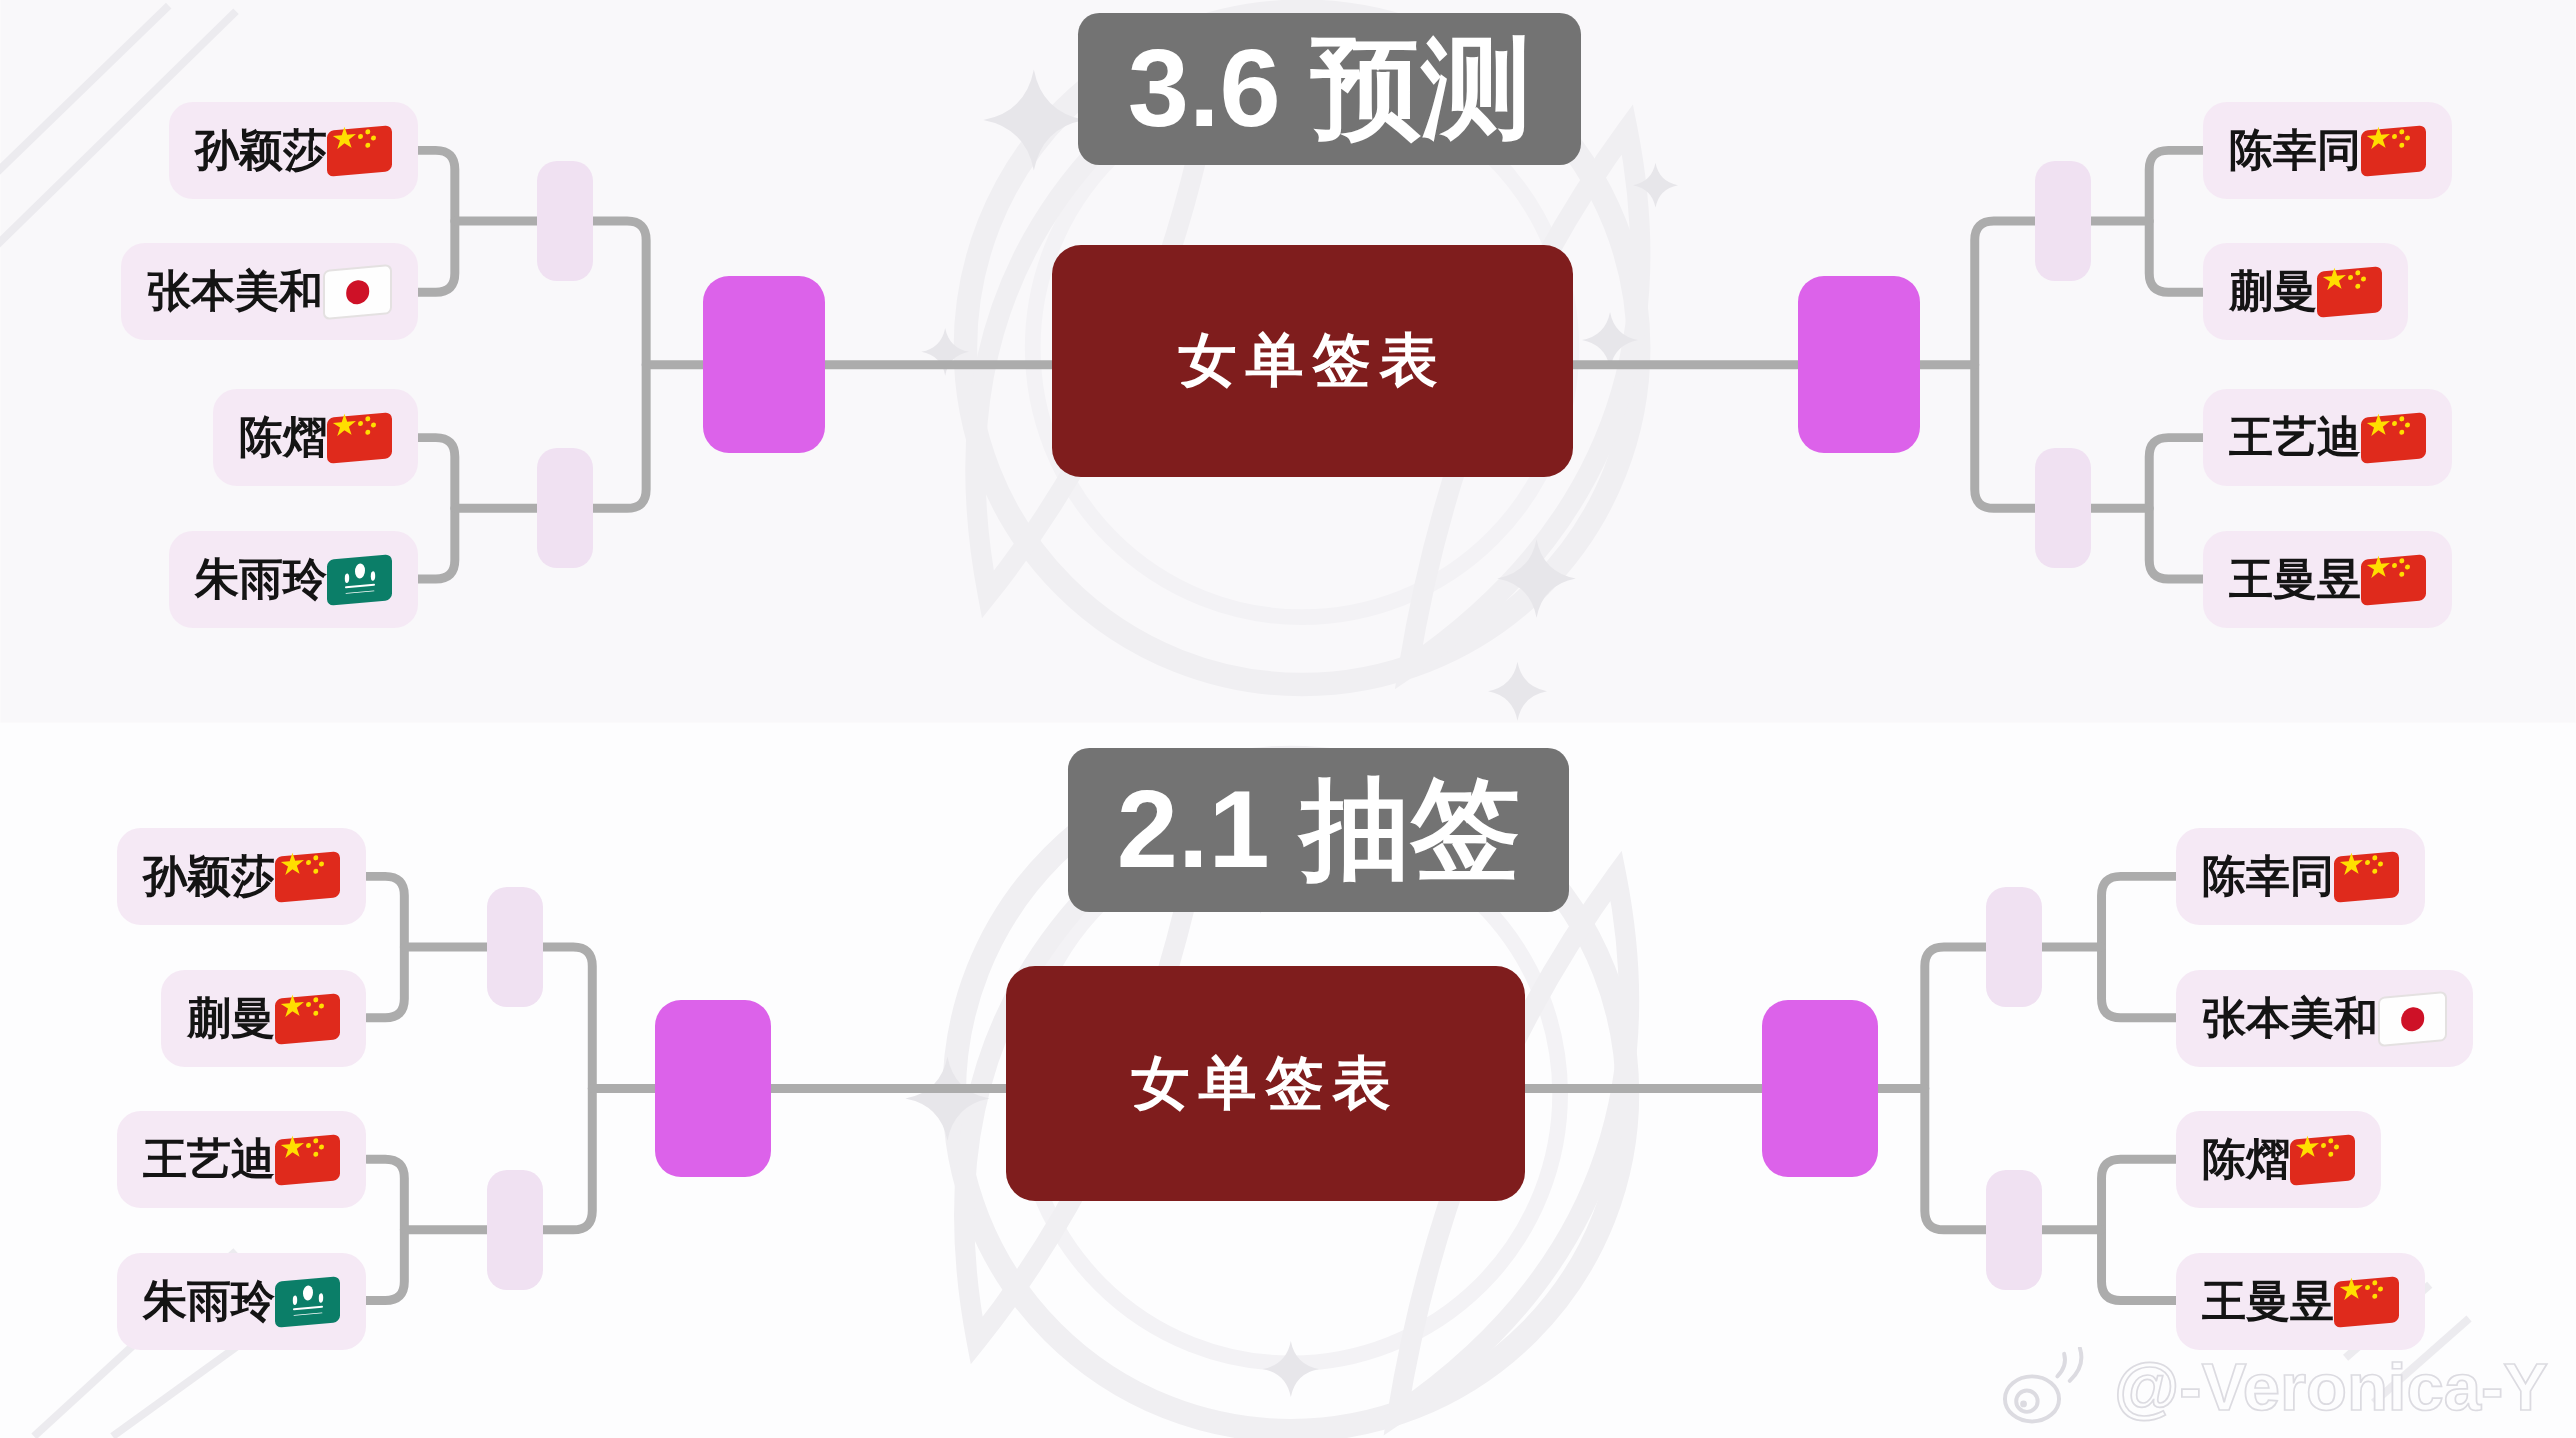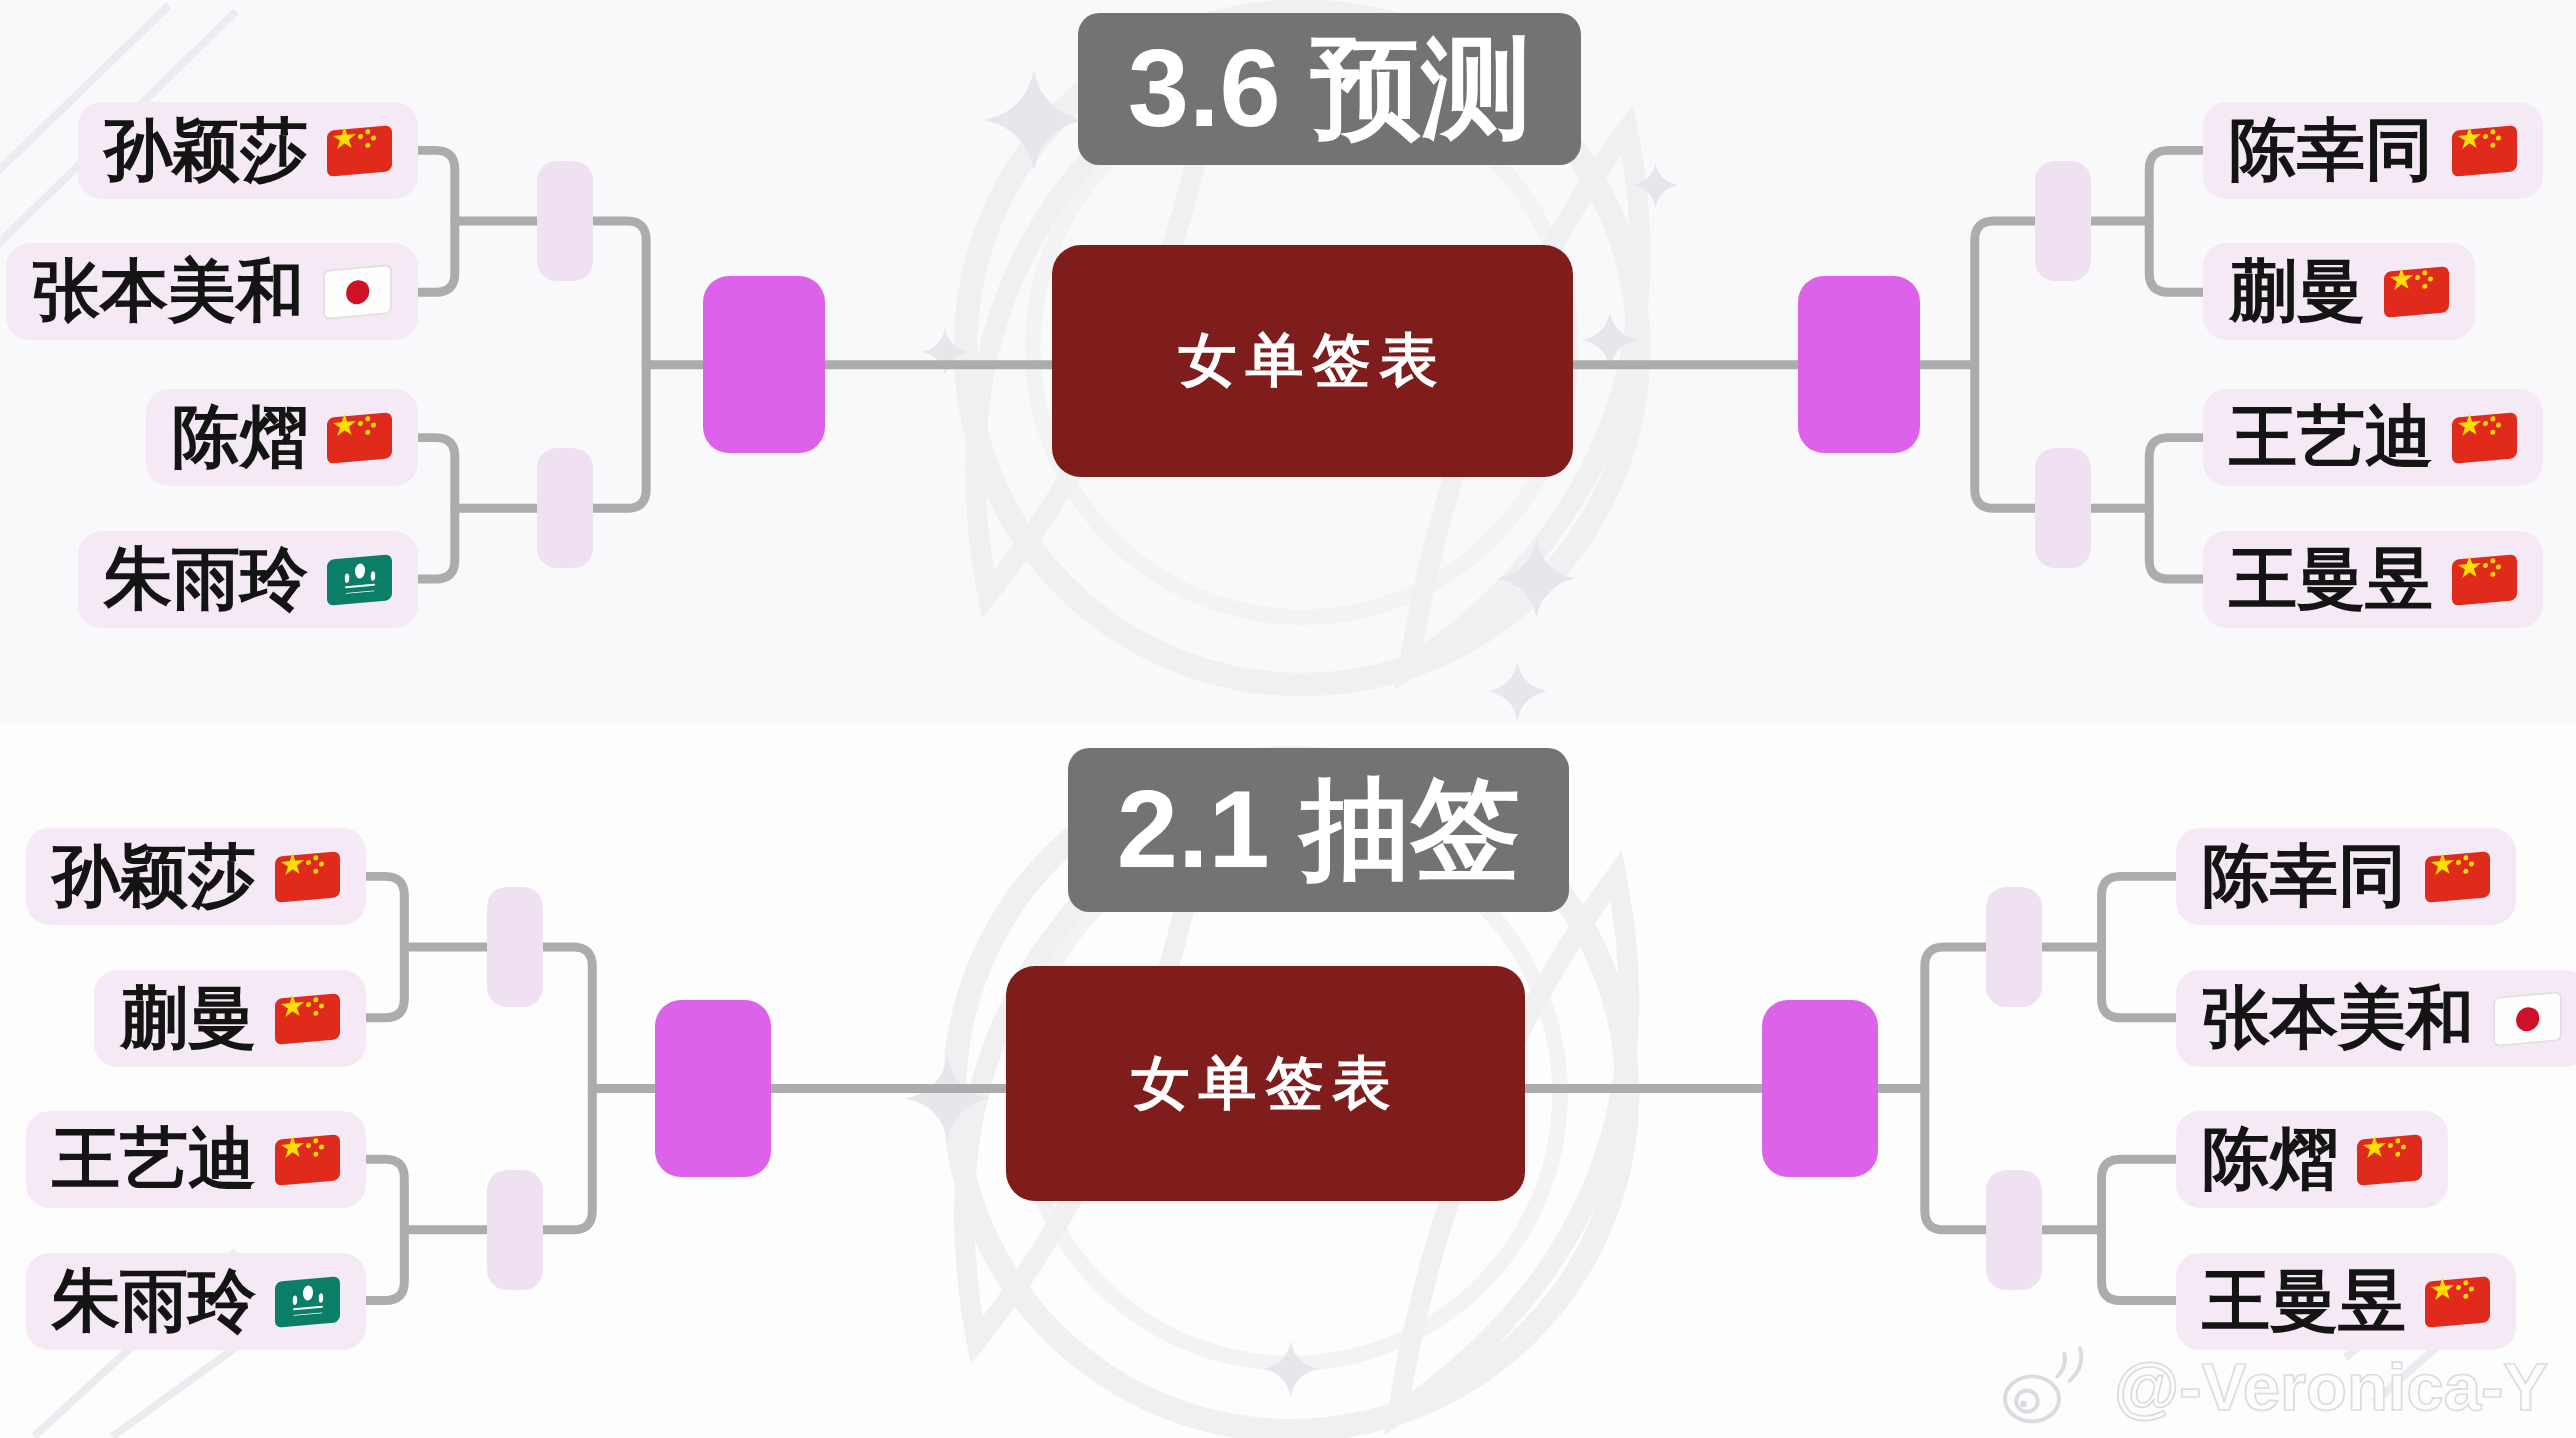--- a/index.html
+++ b/index.html
@@ -21,22 +21,22 @@
   .center-node{
     position:absolute;background:#7f1d1d;border-radius:29px;color:#FFFFFF;
     display:flex;align-items:center;justify-content:center;
     font-weight:700;font-size:58px;letter-spacing:9px;
   }
   .slot-sf{position:absolute;width:56px;height:120px;background:#F0E1F2;border-radius:20px;}
   .slot-qf{position:absolute;width:122px;height:177px;background:#DC62EA;border-radius:26px;}
 
   .player{
     position:absolute;height:97px;background:#F5E9F5;border-radius:23.6px;
-    display:flex;align-items:center;gap:19px;padding:0 26px;
-    font-size:68px;font-weight:700;color:#141414;white-space:nowrap;
+    display:flex;align-items:center;gap:0;padding:0 26px;
+    font-size:44px;font-weight:700;color:#141414;white-space:nowrap;
   }
   .flag{width:65px;height:46px;border-radius:6.7px;position:relative;flex:none;transform:skewY(-5deg);}
   .flag[data-flag="cn"]{background:#DF2A1C;}
   .flag[data-flag="cn"]::before{content:"★";position:absolute;left:3.9px;top:-9px;color:#FFDE00;font-size:30px;}
   .flag[data-flag="cn"]::after{
     content:"";position:absolute;left:31px;top:5.6px;width:5px;height:5px;border-radius:50%;background:#FFDE00;
     box-shadow:7.3px -3.9px 0 #FFDE00,13px 2.8px 0 #FFDE00,7.3px 9.5px 0 #FFDE00;
   }
   .flag[data-flag="jp"]{background:#FEFEFE;border:2.2px solid #E4E1E1;}
   .flag[data-flag="jp"]::before{

